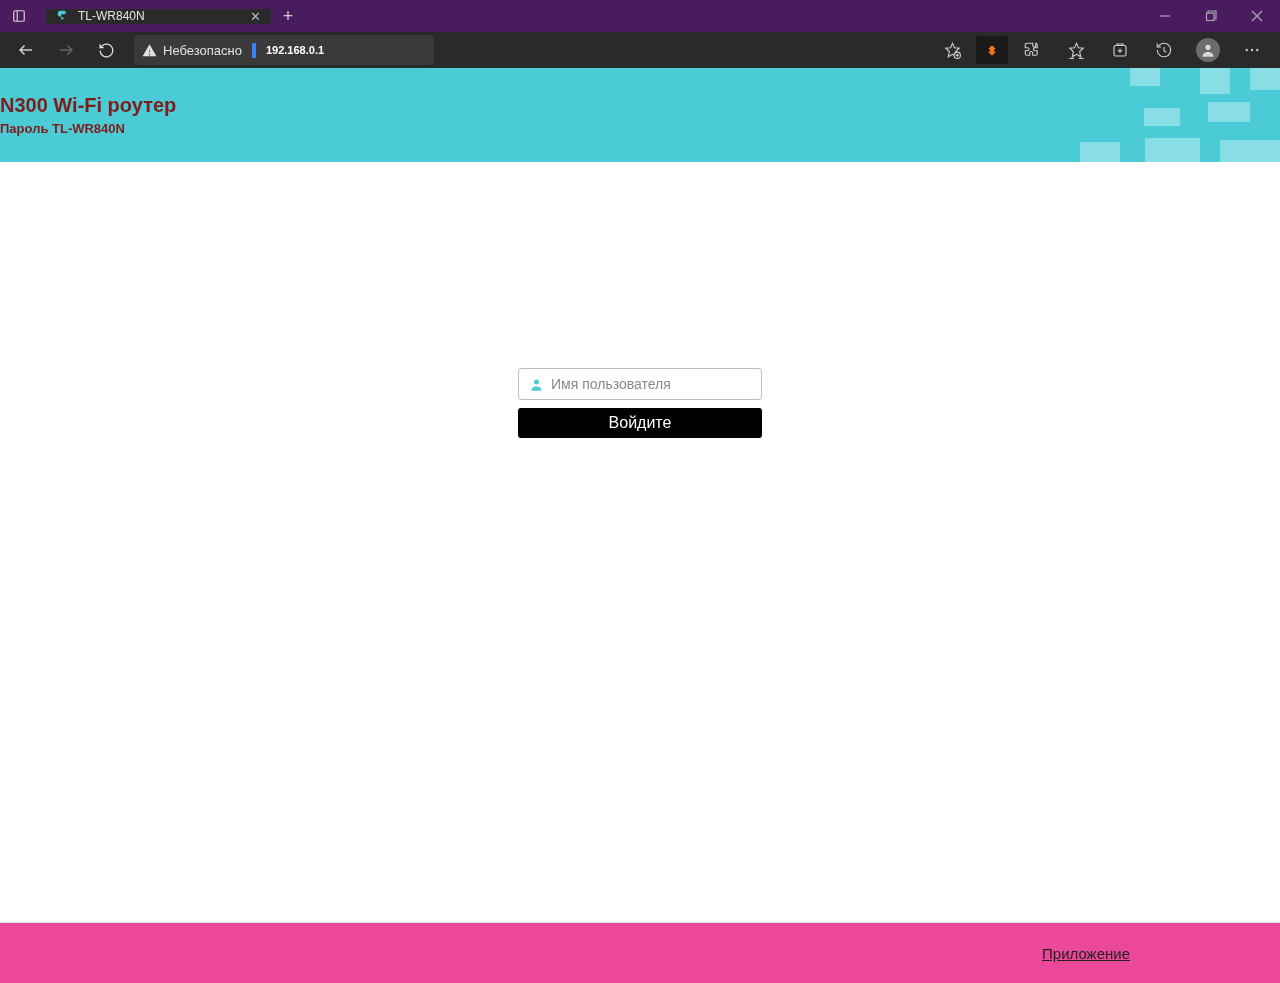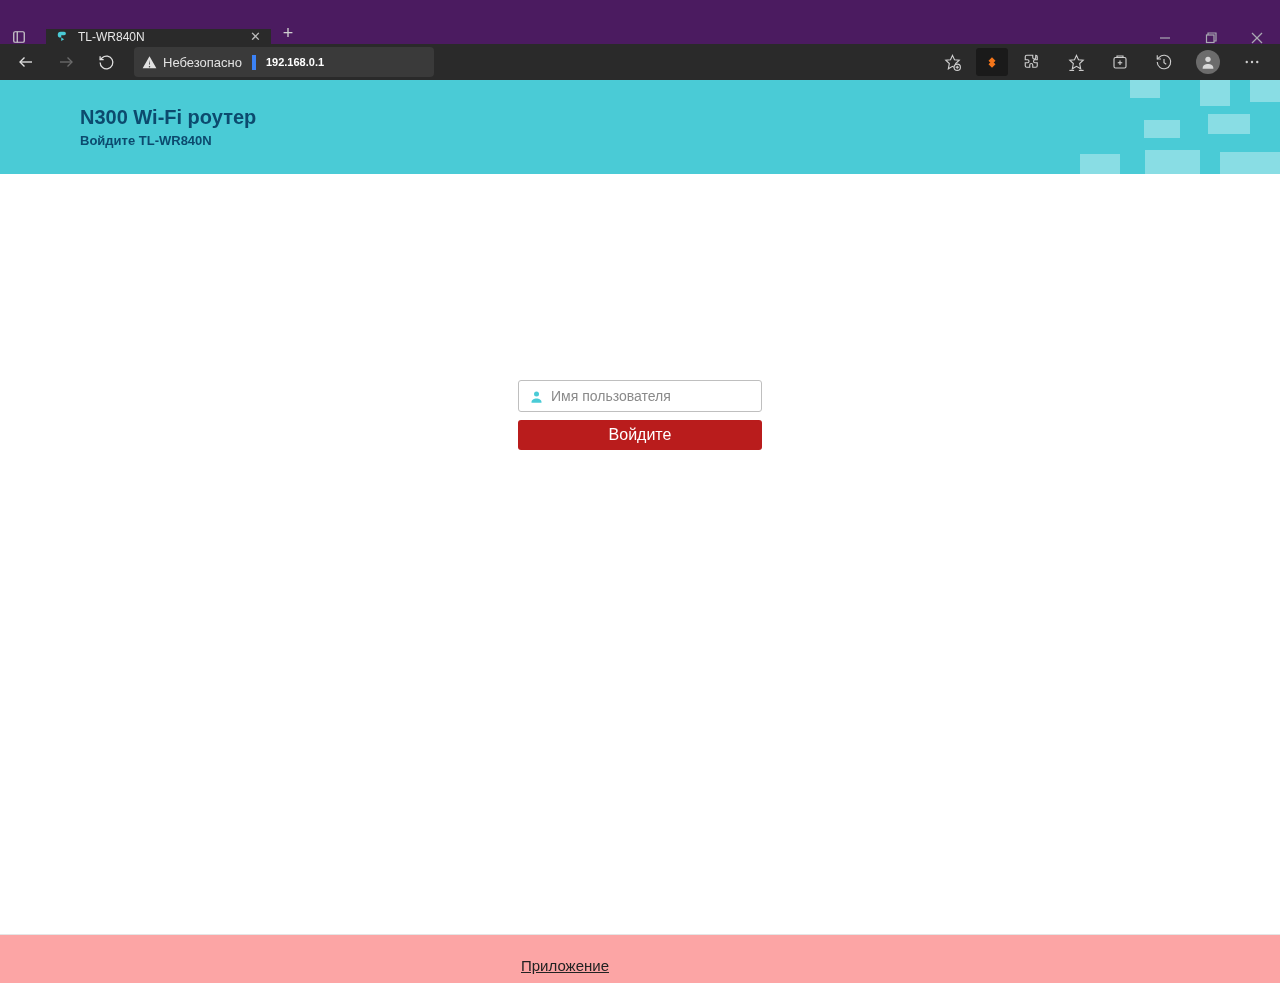--- a/index.html
+++ b/index.html
@@ -1,18 +1,18 @@
 <!DOCTYPE html>
 <html><head>
   <meta charset="utf-8">
   <style>
     *{margin:0;padding:0;box-sizing:border-box;font-family:Arial,sans-serif}
     body{width:1280px;height:983px;overflow:hidden;background:#fff}
 
-    .titlebar{height:44px;background:#4b1b60;display:flex;align-items:flex-end}
+    .titlebar{height:32px;background:#4b1b60;display:flex;align-items:center}
     .tabgutter{width:8px;background:#4b1b60}
     .sq{width:38px;display:flex;align-items:center;justify-content:center;color:#cfcfcf}
     .tab{width:225px;background:#2a2a2a;display:flex;align-items:center;padding:0 10px;gap:8px;color:#e6e6e6;font-size:12px}
     .tab .fav{width:14px;height:14px}
     .tab .title{flex:1;white-space:nowrap;overflow:hidden}
     .tab .x{color:#bdbdbd;font-size:13px;cursor:pointer}
     .newtab{width:34px;display:flex;align-items:center;justify-content:center;color:#cfcfcf;font-size:18px}
     .titlebar .spacer{flex:1}
     .winbtn{width:46px;display:flex;align-items:center;justify-content:center;color:#a9a9b2}
 
@@ -21,35 +21,35 @@
     .tb.dim{color:#6b6b6b}
     .url{display:flex;align-items:center;gap:10px;height:30px;background:#3a3a3a;border-radius:4px;padding:0 8px;margin-left:6px;min-width:300px}
     .url .warn{display:flex;align-items:center;gap:6px;padding-right:10px;border-right:4px solid #3b82f6;color:#e2e2e2;font-size:13px}
     .url .addr{color:#fff;font-size:11px;font-weight:600}
     .toolbar .grow{flex:1}
     .rtb{width:40px;height:32px;display:flex;align-items:center;justify-content:center;color:#cfcfcf}
     .avatar{width:24px;height:24px;border-radius:50%;background:#6c6c6c;display:flex;align-items:center;justify-content:center}
 
     .hero{height:94px;background:#4acbd6;display:flex;align-items:center;position:relative;overflow:hidden}
     .logo{color:#fff;display:flex;align-items:center;margin-left:24px}
-    .model{margin-left:80px;color:#0c4a6e}
+    .model{color:#7f1d1d}
     .model h1{font-size:20px;font-weight:700}
     .model p{font-size:13px;margin-top:4px;font-weight:600}
     .deco{position:absolute;right:0;top:0;width:320px;height:94px}
     .deco div{position:absolute;background:rgba(255,255,255,.35)}
 
     .page{position:relative;height:761px;background:#fff;border-bottom:1px solid #e5e5e5}
     .login{position:absolute;left:50%;top:206px;transform:translateX(-50%);width:244px}
     .fld{display:flex;align-items:center;height:32px;border:1px solid #bfbfbf;border-radius:3px;padding:0 8px;margin-bottom:8px;background:#fff}
     .fld .ico{width:18px;display:flex;align-items:center;justify-content:center;margin-right:6px}
     .fld input{border:none;outline:none;flex:1;font-size:14px;color:#444;background:transparent}
     .fld input::placeholder{color:#8a8a8a}
-    .btn{width:100%;height:30px;border:none;border-radius:3px;background:#b91c1c;color:#fff;font-size:16px;cursor:pointer}
-
-    .footer{height:60px;background:#fca5a5;display:flex;align-items:center;justify-content:center;padding-right:150px}
+    .btn{width:100%;height:30px;border:none;border-radius:3px;background:#000000;color:#fff;font-size:16px;cursor:pointer}
+
+    .footer{height:60px;background:#ec4899;display:flex;align-items:center;justify-content:flex-end;padding-right:150px}
     .footer a{color:#222;font-size:15px;text-decoration:underline}
   </style>
 </head>
 <body>
 
 <div class="titlebar">
   <div class="sq">
     <svg width="14" height="14" viewBox="0 0 16 16" fill="none" stroke="#cfcfcf" stroke-width="1.4">
         <rect x="2" y="2" width="12" height="12" rx="1.5"></rect>
         <line x1="6" y1="2" x2="6" y2="14"></line>
@@ -168,21 +168,21 @@
         <circle cx="5" cy="12" r="1.6"></circle>
         <circle cx="12" cy="12" r="1.6"></circle>
         <circle cx="19" cy="12" r="1.6"></circle>
       </svg>
   </div>
 </div>
 
 <div class="hero">
   <div class="model">
     <h1>N300 Wi-Fi роутер</h1>
-    <p>Войдите  TL-WR840N</p>
+    <p>Пароль  TL-WR840N</p>
   </div>
   <div class="deco">
     <div style="right:0;top:0;width:30px;height:22px"></div>
     <div style="right:50px;top:0;width:30px;height:26px"></div>
     <div style="right:120px;top:0;width:30px;height:18px"></div>
     <div style="right:0;bottom:0;width:60px;height:22px"></div>
     <div style="right:80px;bottom:0;width:55px;height:24px"></div>
     <div style="right:160px;bottom:0;width:40px;height:20px"></div>
     <div style="right:30px;top:34px;width:42px;height:20px"></div>
     <div style="right:100px;top:40px;width:36px;height:18px"></div>

